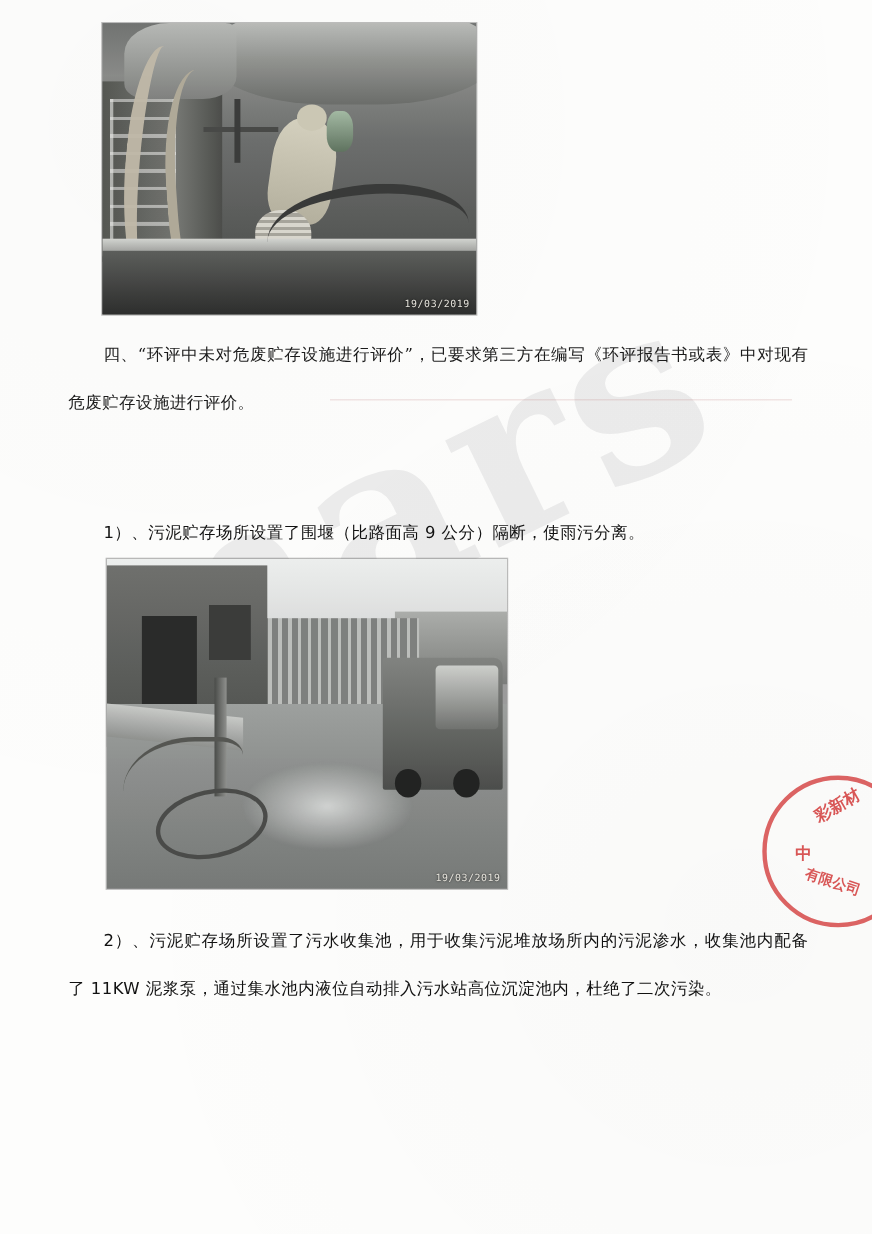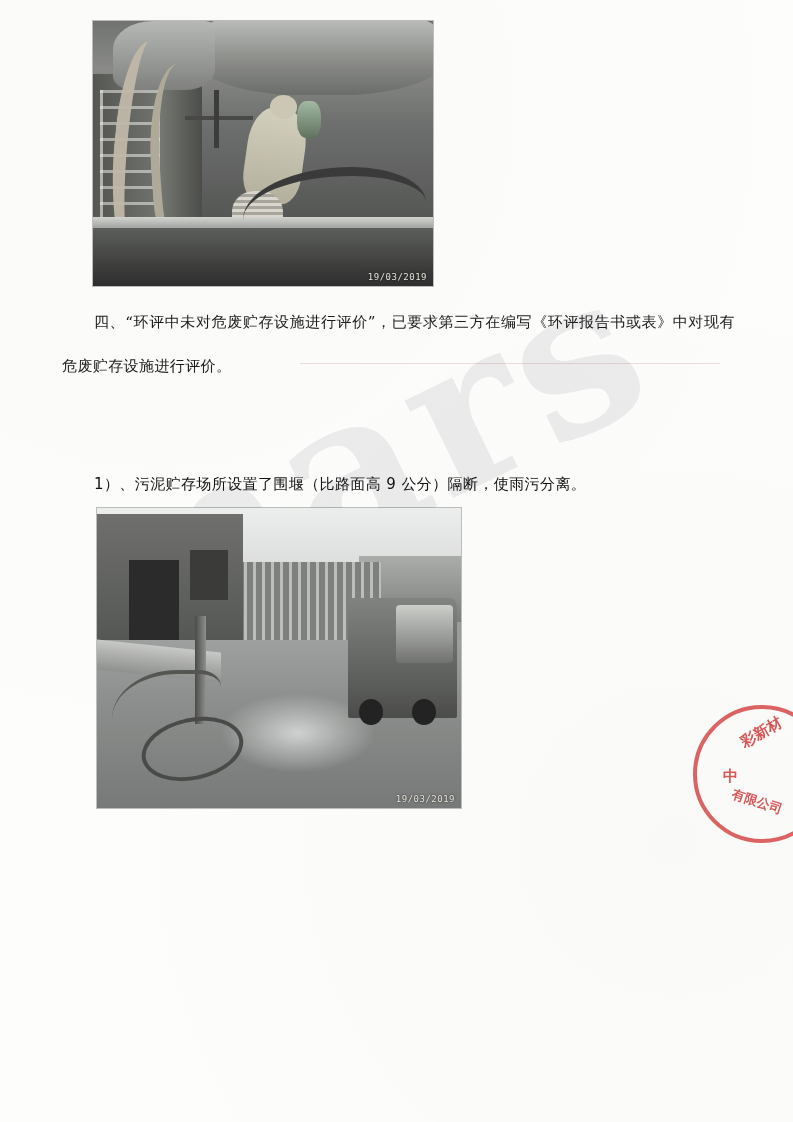--- a/index.html
+++ b/index.html
@@ -352,14 +352,17 @@
   </div>
 
   <div class="seal">
     <div class="seal-text">
       <span class="s" style="left:42px; top:14px; transform:rotate(-30deg);">彩新材</span>
       <span class="s" style="left:26px; top:58px;">中</span>
       <span class="s" style="left:34px; top:84px; transform:rotate(18deg); font-size:13px;">有限公司</span>
     </div>
   </div>
 
+  <div class="block-4">
+    <p class="para indent">2）、污泥贮存场所设置了污水收集池，用于收集污泥堆放场所内的污泥渗水，收集池内配备了 11KW 泥浆泵，通过集水池内液位自动排入污水站高位沉淀池内，杜绝了二次污染。</p>
+  </div>
 
 </div>
 
 </body></html>

